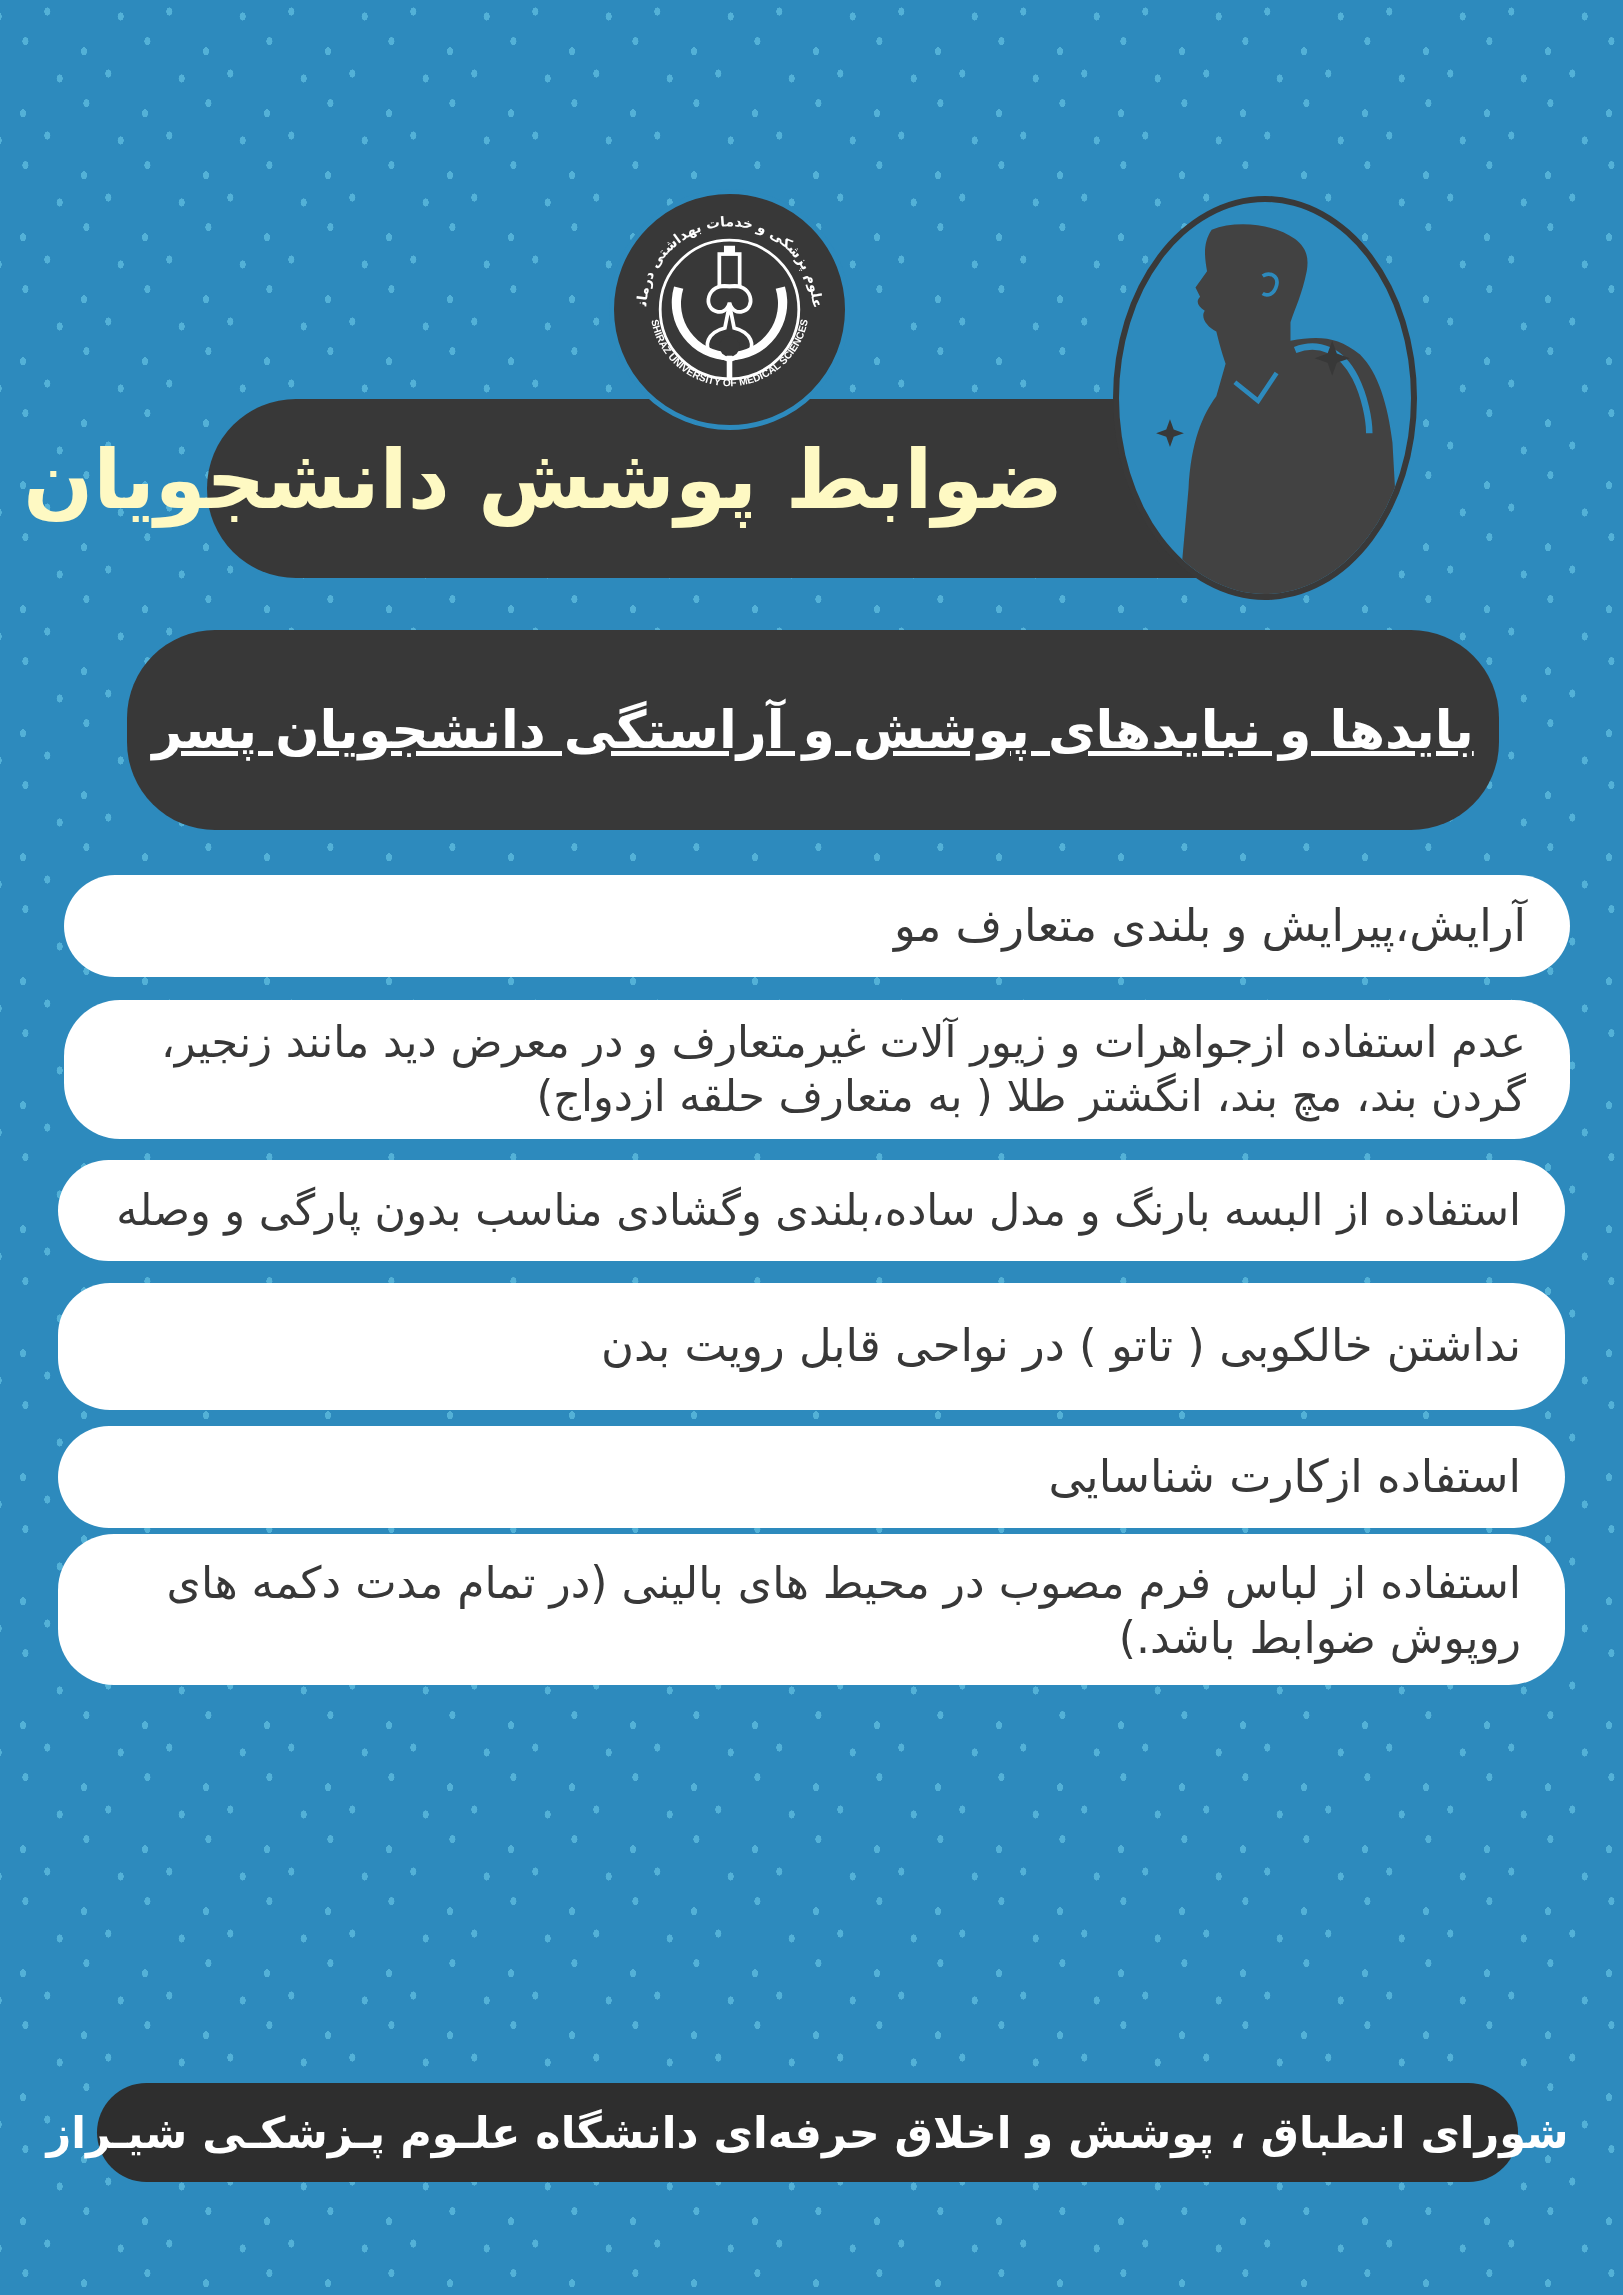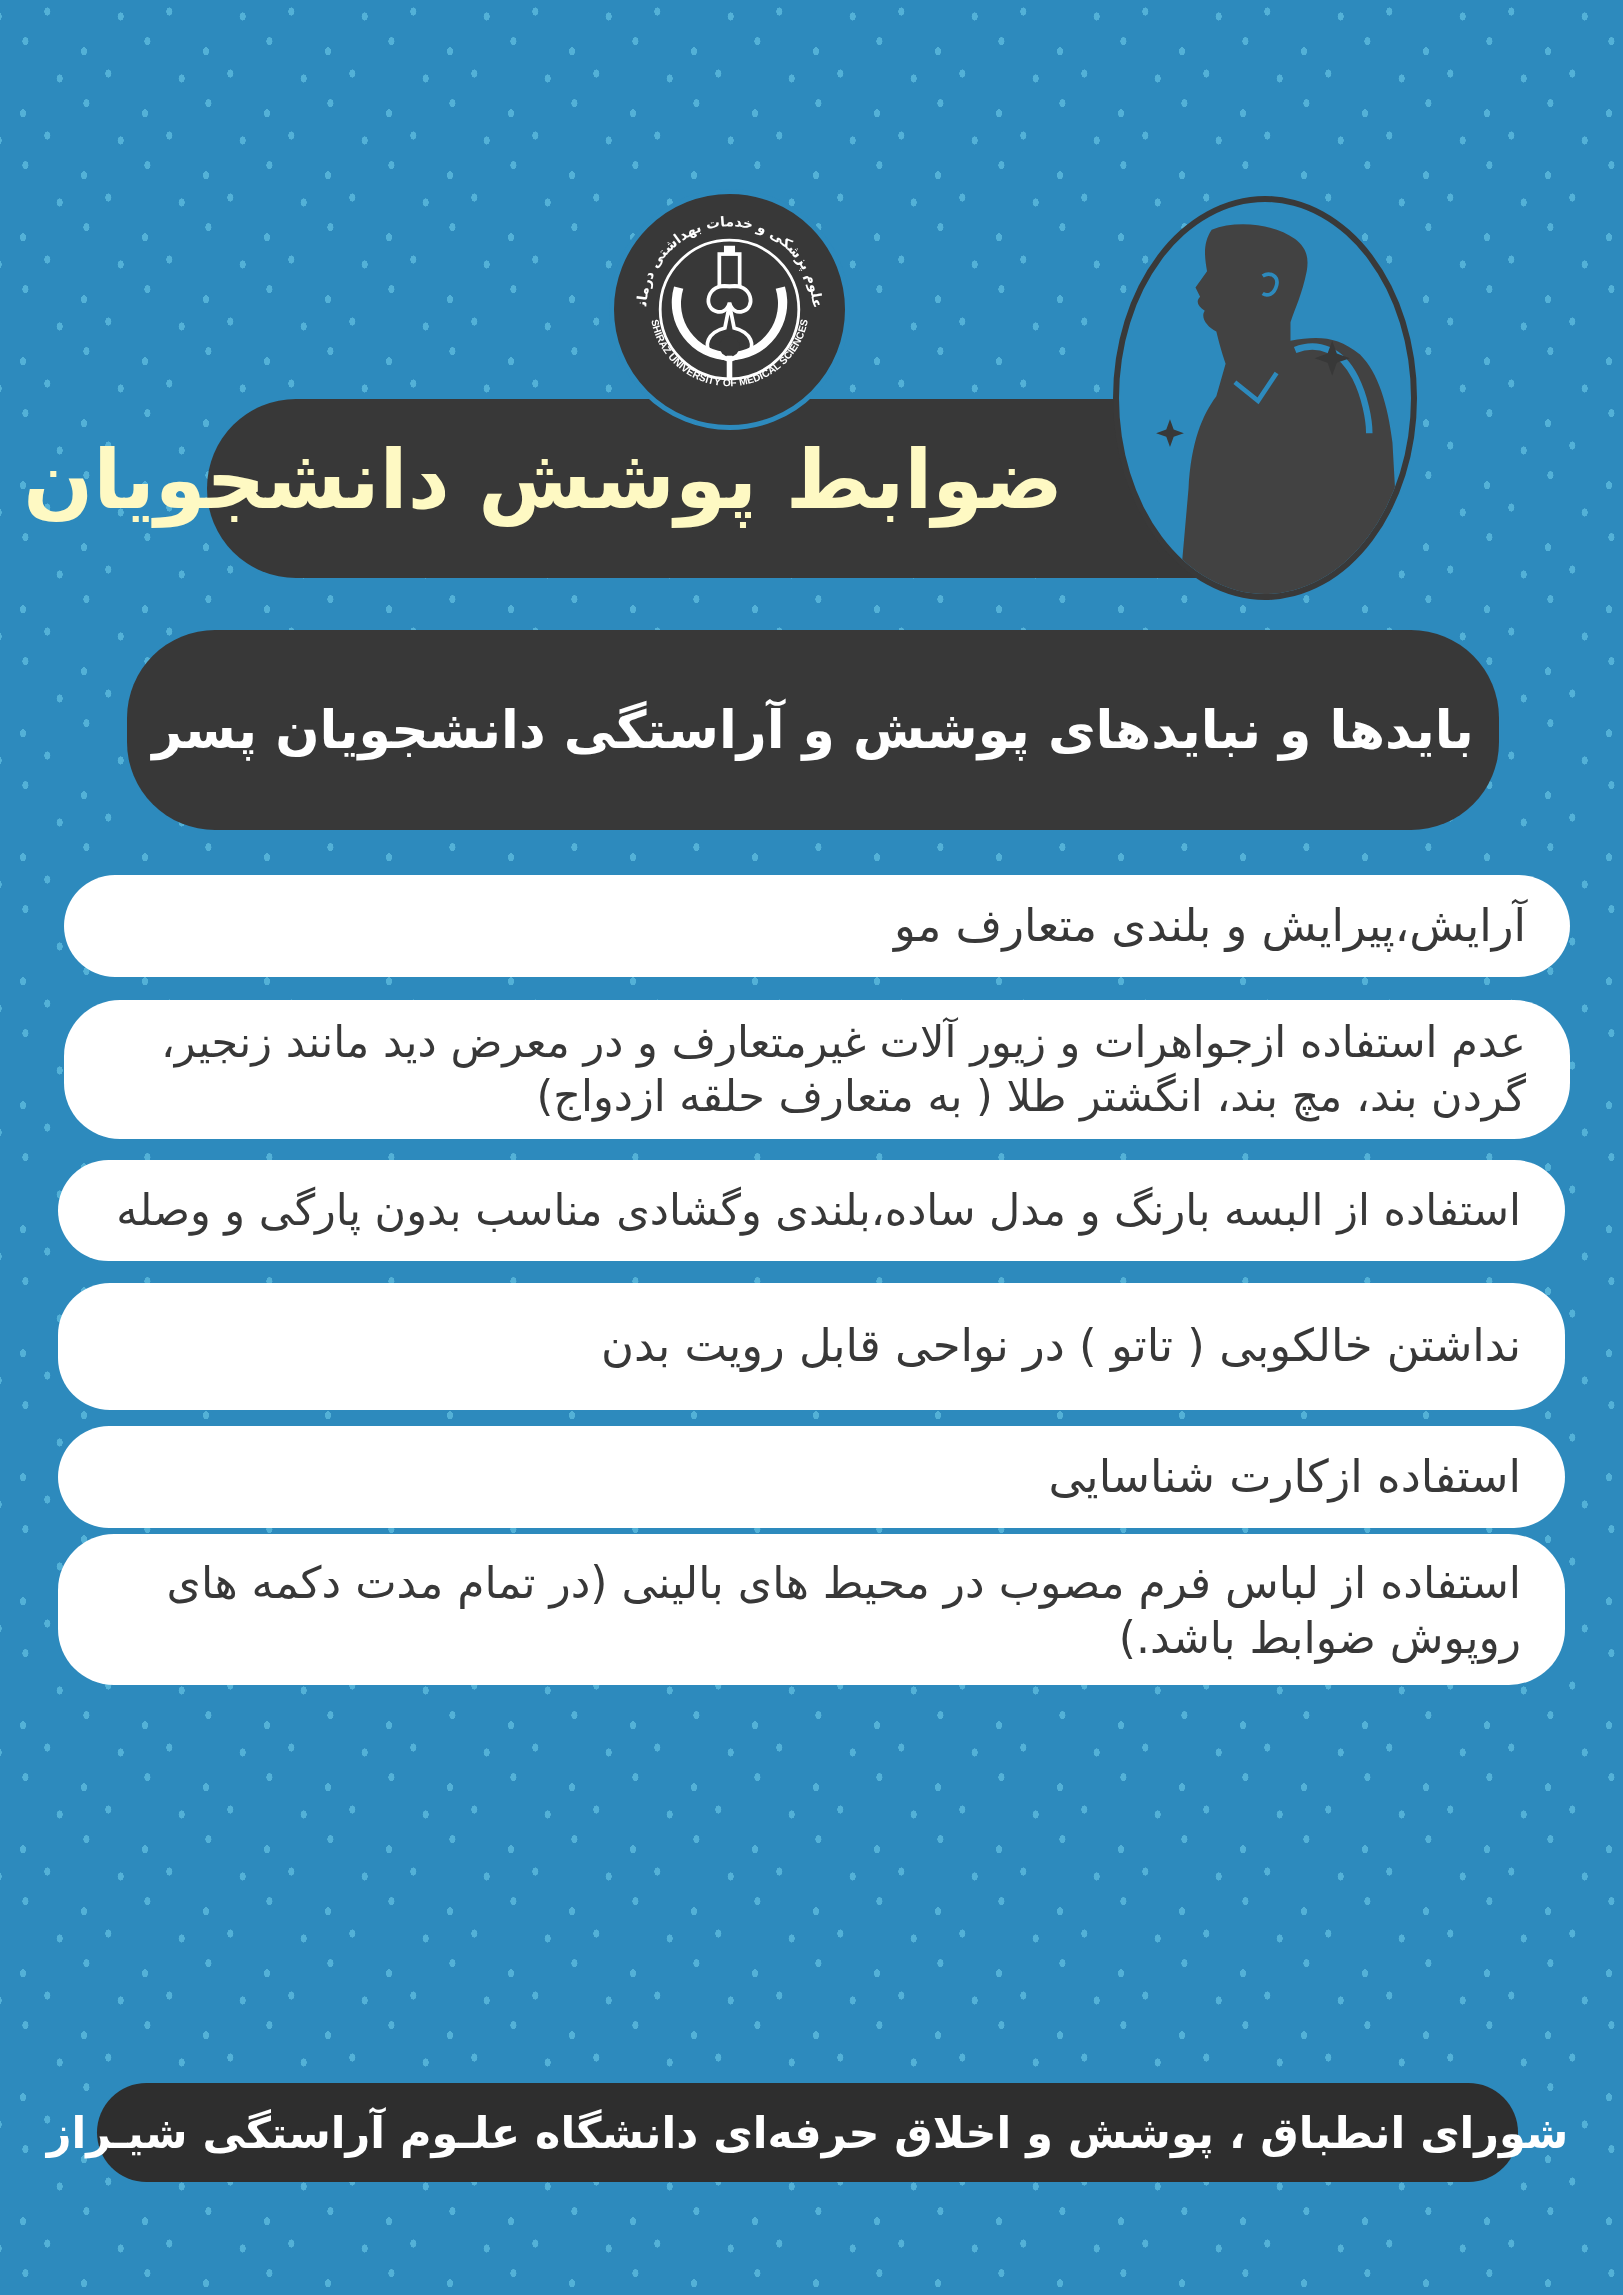--- a/index.html
+++ b/index.html
@@ -48,21 +48,21 @@
     left: 1113px; top: 196px; width: 292px; height: 392px; border-radius: 50%;
     border: 6.5px solid #393939; background: #2d8abd; z-index: 4; overflow: hidden;
   }
   .portrait svg { width: 100%; height: 100%; }
 
   
   .subtitle-banner {
     left: 127px; top: 630px; width: 1372px; height: 200px;
     background: #383838; border-radius: 88px; z-index: 2;
     display: flex; flex-direction: column; align-items: center; justify-content: center;
-    color: #fff; font-weight: bold; font-size: 52px; line-height: 1.4; text-align: center;
+    color: #fff; font-weight: bold; font-size: 52px; line-height: 1.4; text-align: center; text-decoration: underline;
   }
 
   
   .card {
     position: absolute; background: #fff; z-index: 2;
     display: flex; flex-direction: column; justify-content: center;
     box-sizing: border-box; padding: 0 44px 0 42px;
     color: #383838; font-weight: normal; font-size: 45px; line-height: 1.25; text-align: right;
   }
   .card span { display: block; white-space: nowrap; }
@@ -145,15 +145,15 @@
 <div class="card" style="left:58px; top:1406px; width:1507px; height:102px; border-radius:51px;margin-top:20px;">
   <span>استفاده ازکارت شناسایی</span>
 </div>
 
 <div class="card" style="left:58px; top:1534px; width:1507px; height:151px; border-radius:56px; font-size:44px;">
   <span>استفاده از لباس فرم مصوب در محیط های بالینی (در تمام مدت دکمه های</span>
   <span>روپوش ضوابط باشد.)</span>
 </div>
 
 <div class="abs footer">
-  <span>شورای انطباق ، پوشش و اخلاق حرفه‌ای دانشگاه علـوم آراستگی شیـراز</span>
+  <span>شورای انطباق ، پوشش و اخلاق حرفه‌ای دانشگاه علـوم پـزشکـی شیـراز</span>
 </div>
 
 
 </body></html>

